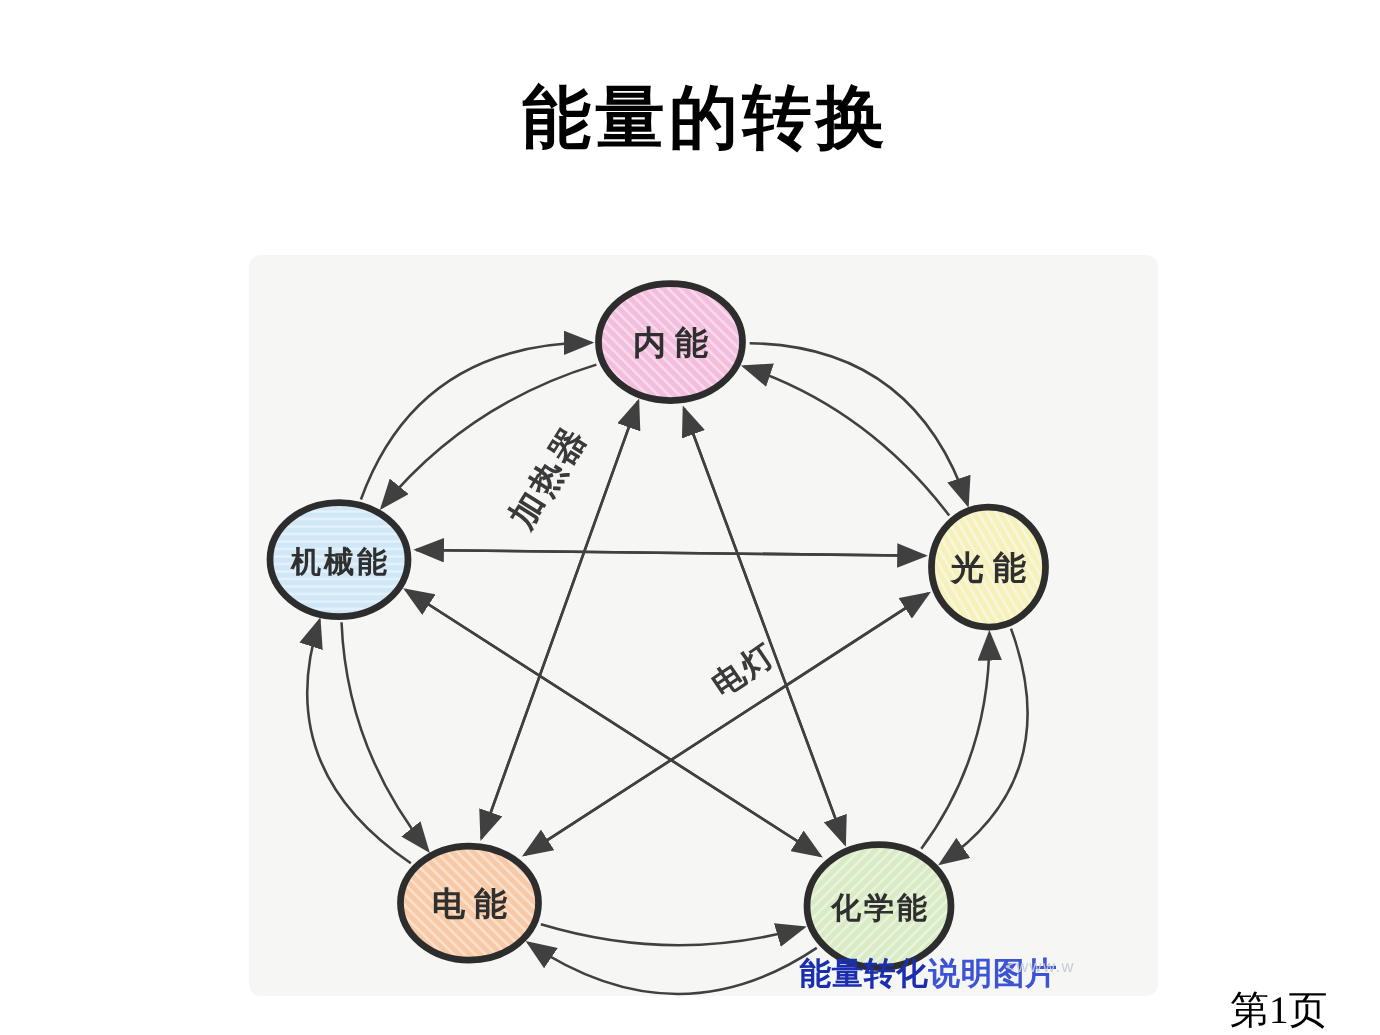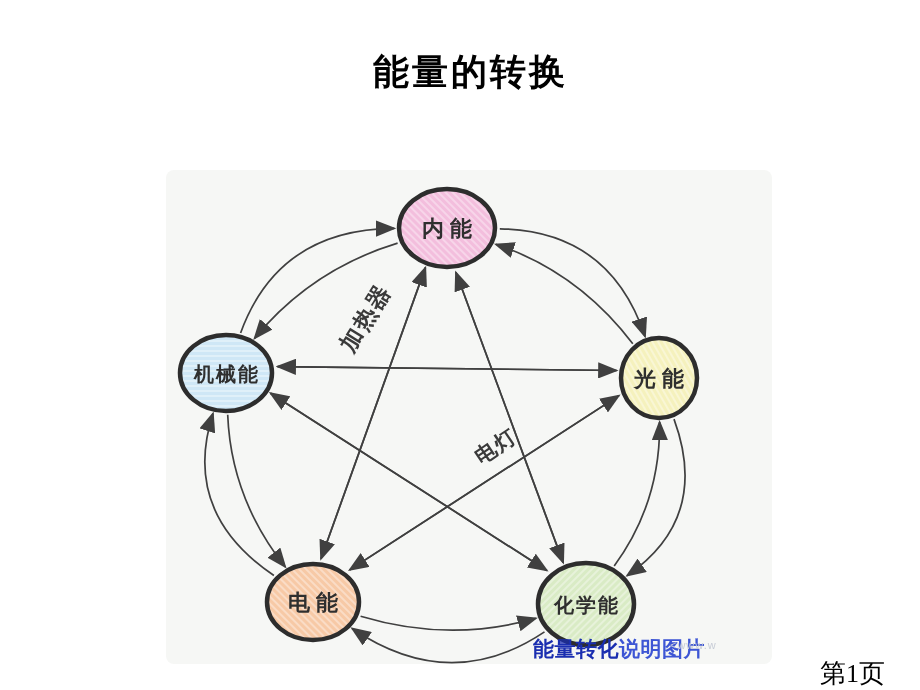--- a/index.html
+++ b/index.html
@@ -12,21 +12,21 @@
     font-family:"Liberation Sans","DejaVu Sans",sans-serif;
   }
   .slide-title{
     position:absolute;
     top:48px;left:0;width:920px;
     padding-left:21px;
     box-sizing:border-box;
     text-align:center;
     font-family:"Liberation Serif","DejaVu Serif",serif;
     font-weight:700;
-    font-size:36px;
+    font-size:46px;
     letter-spacing:3px;
     color:#000000;
   }
   #diagram{position:absolute;left:0;top:0;}
   #diagram text{
     font-family:"Liberation Serif","DejaVu Serif",serif;
     font-weight:600;
   }
   .caption{
     position:absolute;

